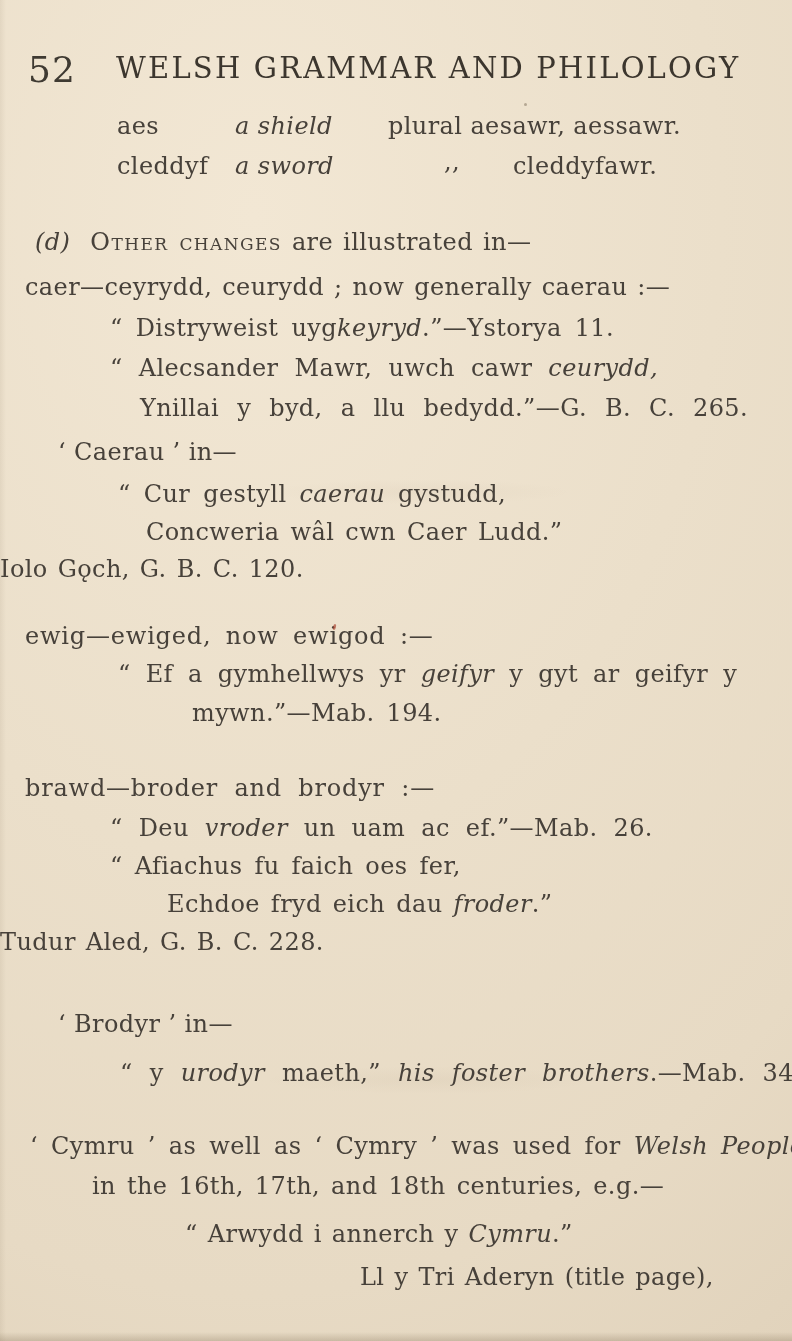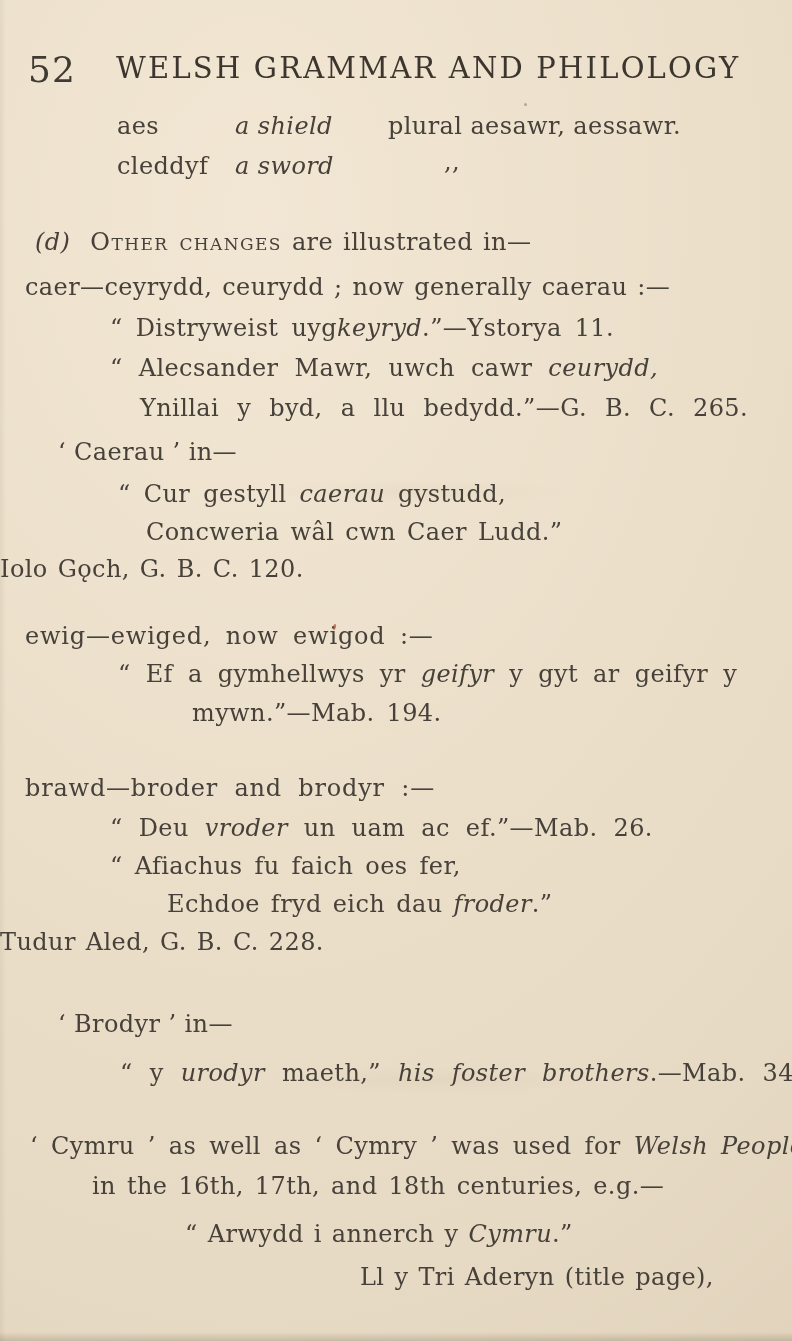--- a/index.html
+++ b/index.html
@@ -52,20 +52,21 @@
   <div class="line pagenum" style="left:28px; top:54px;">52</div>
   <div class="line title" style="left:92px; top:52px;margin-left:24px;">WELSH GRAMMAR AND PHILOLOGY</div>
 
   <div class="line" style="left:117px; top:110px;">aes</div>
   <div class="line it" style="left:235px; top:110px;">a shield</div>
   <div class="line" style="left:388px; top:110px;">plural aesawr, aessawr.</div>
 
   <div class="line" style="left:117px; top:150px;">cleddyf</div>
   <div class="line it" style="left:235px; top:150px;">a sword</div>
   <div class="line" style="left:444px; top:146px;">,,</div>
+  <div class="line" style="left:513px; top:150px;">cleddyfawr.</div>
 
   <div class="line" style="left:35px; top:226px; word-spacing:2px;">
     <span class="it">(d)</span><span>&nbsp; </span><span class="sc">Other changes</span><span> are illustrated in—</span>
   </div>
 
   <div class="line" style="left:25px; top:271px; word-spacing:2px;">caer—ceyrydd, ceurydd ;  now generally caerau :—</div>
 
   <div class="line" style="left:110px; top:312px; word-spacing:5px;">
     <span>“ Distryweist uyg</span><span class="it">keyryd</span><span>.”—Ystorya 11.</span>
   </div>

